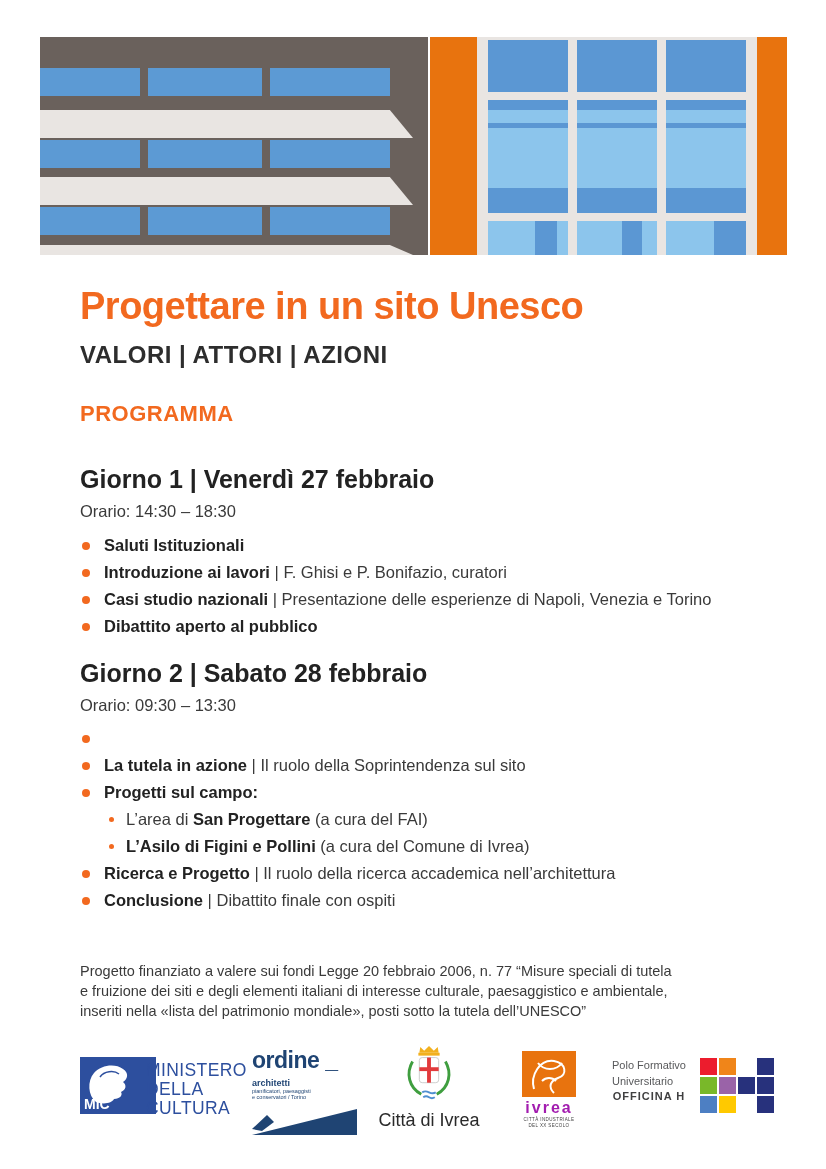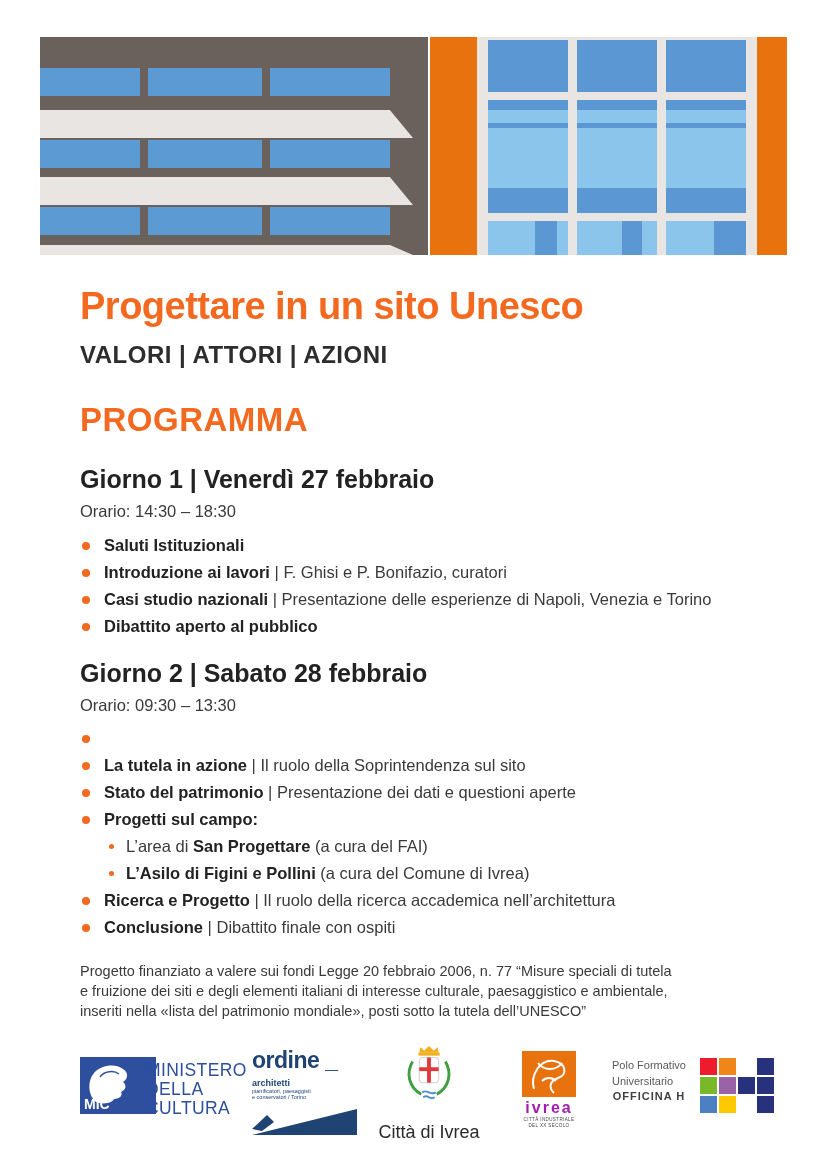--- a/index.html
+++ b/index.html
@@ -31,21 +31,21 @@
   .gr2 .d{background:var(--hero_blue_medium);} .gr2 .l{background:var(--hero_blue_light);}
   .s10{height:10px;} .s13{height:13px;} .s5{height:5px;} .s60{height:60px;} .s25{height:25px;}
   .gr3{position:absolute;top:184px;left:0;width:100%;height:34px;background:var(--hero_blue_light);}
   .seg{position:absolute;top:0;height:100%;background:var(--hero_blue_medium);}
 
   
   .title{position:absolute;left:80px;top:285px;font-size:38px;font-weight:bold;
          color:var(--accent_orange);letter-spacing:-0.5px;white-space:nowrap;}
   .subtitle{position:absolute;left:80px;top:341px;font-size:24px;font-weight:bold;
             color:var(--text_dark);letter-spacing:0.5px;white-space:nowrap;}
-  .programma{position:absolute;left:80px;top:401px;font-size:33px;font-weight:bold;
+  .programma{position:absolute;left:80px;top:401px;font-size:22px;font-weight:bold;
              color:var(--accent_orange);letter-spacing:0.5px;white-space:nowrap;}
   .day-h{position:absolute;left:80px;font-size:25px;font-weight:bold;color:#222222;white-space:nowrap;}
   .day1-h{top:465px;} .day2-h{top:659px;}
   .day-t{position:absolute;left:80px;font-size:16.5px;color:var(--text_body);white-space:nowrap;}
   .day1-t{top:502px;} .day2-t{top:696px;}
 
   
   .plist{position:absolute;left:80px;width:690px;}
   .list1{top:532px;} .list2{top:725px;}
   .item{position:relative;height:27px;padding-left:24px;font-size:16.5px;color:var(--text_body);
@@ -65,21 +65,21 @@
   .mic-abbr{position:absolute;left:4px;bottom:2px;color:#ffffff;font-weight:bold;font-size:14px;}
   .mic-text{position:absolute;left:146px;top:1061px;font-size:17.5px;line-height:19px;
             color:var(--mic_blue);letter-spacing:0.4px;}
   .ordine{position:absolute;left:252px;top:1047px;width:112px;}
   .ordine-word{font-size:23px;font-weight:bold;color:var(--ordine_navy);letter-spacing:-0.5px;}
   .ordine-arch{font-size:9px;font-weight:bold;color:var(--ordine_navy);margin-top:4px;}
   .ordine-small{font-size:5.5px;line-height:6px;color:var(--ordine_navy);}
   .ordine-shape{margin-top:4px;}
   .ordine-shape polygon{fill:var(--ordine_navy);}
   .citta{position:absolute;left:369px;top:1044px;width:120px;text-align:center;}
-  .citta-caption{font-size:18px;color:#2a2a2a;margin-top:14px;white-space:nowrap;}
+  .citta-caption{font-size:18px;color:#2a2a2a;margin-top:2px;white-space:nowrap;}
   .crown{fill:var(--crest_gold);} .shieldbg{fill:#ffffff;stroke:#cccccc;stroke-width:1;}
   .cross{fill:var(--crest_red);} .laurel{fill:none;stroke:var(--crest_green);stroke-width:3;}
   .wave{fill:none;stroke:#4F8FD0;stroke-width:2;}
   .ivrea{position:absolute;left:520px;top:1051px;width:58px;text-align:center;}
   .ivrea-square{width:54px;height:46px;background:var(--hero_orange);margin:0 auto;position:relative;}
   .ivrea-squiggle{position:absolute;left:0;top:0;}
   .ivrea-squiggle path{stroke:#ffffff;stroke-width:2;fill:none;}
   .ivrea-word{font-size:16px;font-weight:bold;color:#a21caf;letter-spacing:2px;margin-top:2px;}
   .ivrea-cap{font-size:4.5px;line-height:5.5px;color:#444444;letter-spacing:0.4px;}
   .polo{position:absolute;left:612px;top:1058px;font-size:11px;line-height:15.5px;
@@ -187,24 +187,20 @@
 <div class="plist list2">
   <div class="item">
     <span class="dot"></span>
   </div>
   <div class="item">
     <span class="dot"></span>
     <span class="itx"><b>La tutela in azione</b><span> | Il ruolo della Soprintendenza sul sito</span></span>
   </div>
   <div class="item">
     <span class="dot"></span>
-    <span class="itx"><b>Stato del patrimonio</b><span> | Presentazione dei dati e questioni aperte</span></span>
-  </div>
-  <div class="item">
-    <span class="dot"></span>
     <span class="itx"><b>Progetti sul campo:</b><span></span></span>
   </div>
   <div class="item sub">
     <span class="dot small"></span>
     <span class="itx"><span>L’area di </span><b>San Progettare</b><span> (a cura del FAI)</span></span>
   </div>
   <div class="item sub">
     <span class="dot small"></span>
     <span class="itx"><span></span><b>L’Asilo di Figini e Pollini</b><span> (a cura del Comune di Ivrea)</span></span>
   </div>

